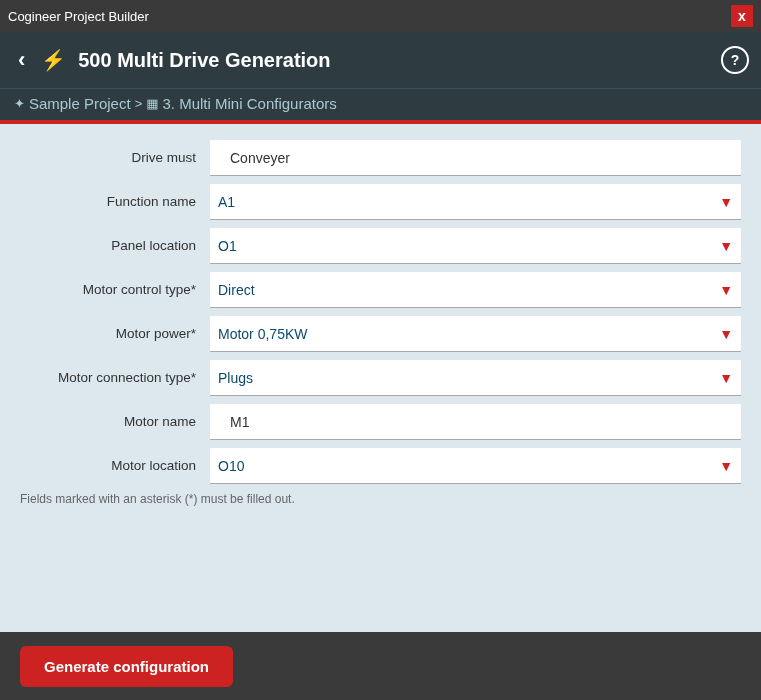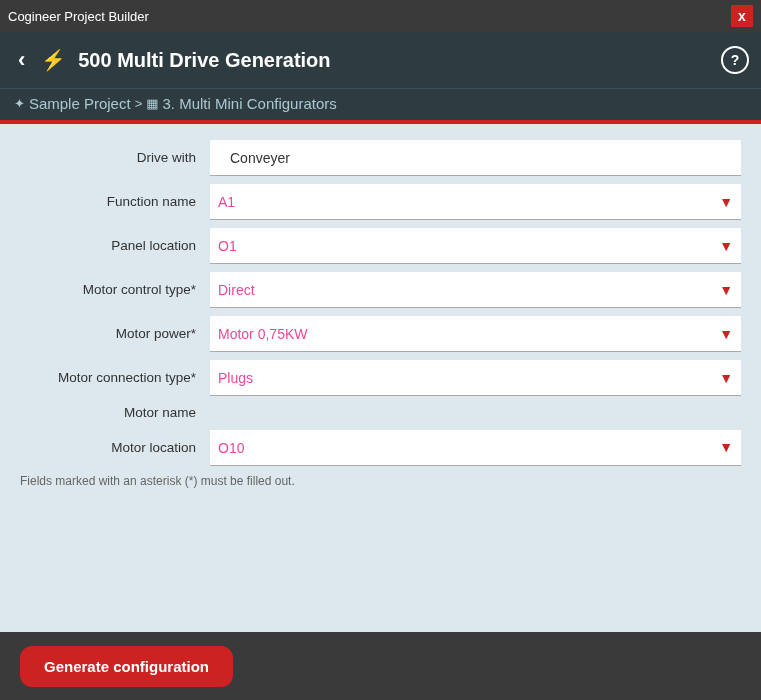--- a/index.html
+++ b/index.html
@@ -170,21 +170,21 @@
     }
     .form-select {
       appearance: none;
       -webkit-appearance: none;
       width: 100%;
       height: 100%;
       background: transparent;
       border: none;
       padding: 1px 32px 0 8px;
       font-size: 14px;
-      color: #ec4899;
+      color: #0c4a6e;
       outline: none;
       cursor: pointer;
     }
     .select-arrow {
       position: absolute;
       right: 8px;
       top: 50%;
       transform: translateY(-50%);
       color: #cc2222;
       font-size: 14px;
@@ -204,21 +204,21 @@
       flex-shrink: 0;
     }
     .generate-btn {
       background: #cc2222;
       color: #fff;
       border: none;
       padding: 12px 24px;
       font-size: 15px;
       font-weight: bold;
       cursor: pointer;
-      border-radius: 12px;
+      border-radius: 6px;
     }
   </style>
 </head>
 <body>
 
 <div class="window">
 
   <div class="titlebar">
     <span class="titlebar-title">Cogineer Project Builder</span>
     <button class="titlebar-close">x</button>
@@ -243,21 +243,21 @@
     <span class="breadcrumb-sep"> &gt; </span>
     <span class="breadcrumb-icon">▦</span>
     <span class="breadcrumb-text">3. Multi Mini Configurators</span>
   </div>
 
   <div class="red-line"></div>
 
   <div class="content-area">
     <div id="form-container">
         <div class="form-row">
-          <div class="form-label">Drive with</div>
+          <div class="form-label">Drive must</div>
           <input type="text" class="form-control" value="Conveyer" style="">
         </div>
         <div class="form-row">
           <div class="form-label">Function name</div>
           <div class="form-select-wrapper">
             <select class="form-select"><option value="A1">A1</option><option value="A2">A2</option><option value="B1">B1</option><option value="B2">B2</option></select>
             <span class="select-arrow">▼</span>
           </div>
         </div>
         <div class="form-row">
@@ -283,20 +283,21 @@
         </div>
         <div class="form-row">
           <div class="form-label">Motor connection type*</div>
           <div class="form-select-wrapper">
             <select class="form-select"><option value="Plugs">Plugs</option><option value="Fixed">Fixed</option></select>
             <span class="select-arrow">▼</span>
           </div>
         </div>
         <div class="form-row">
           <div class="form-label">Motor name</div>
+          <input type="text" class="form-control" value="M1" style="">
         </div>
         <div class="form-row">
           <div class="form-label">Motor location</div>
           <div class="form-select-wrapper">
             <select class="form-select"><option value="O10">O10</option><option value="O11">O11</option><option value="O12">O12</option></select>
             <span class="select-arrow">▼</span>
           </div>
         </div>
       </div>
     <p class="footnote">Fields marked with an asterisk (*) must be filled out.</p>

